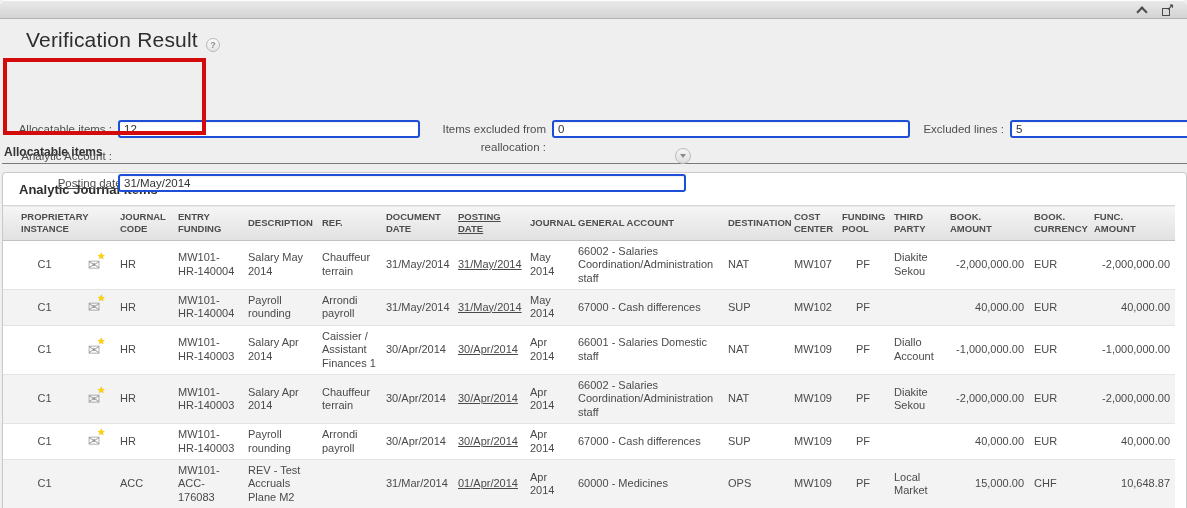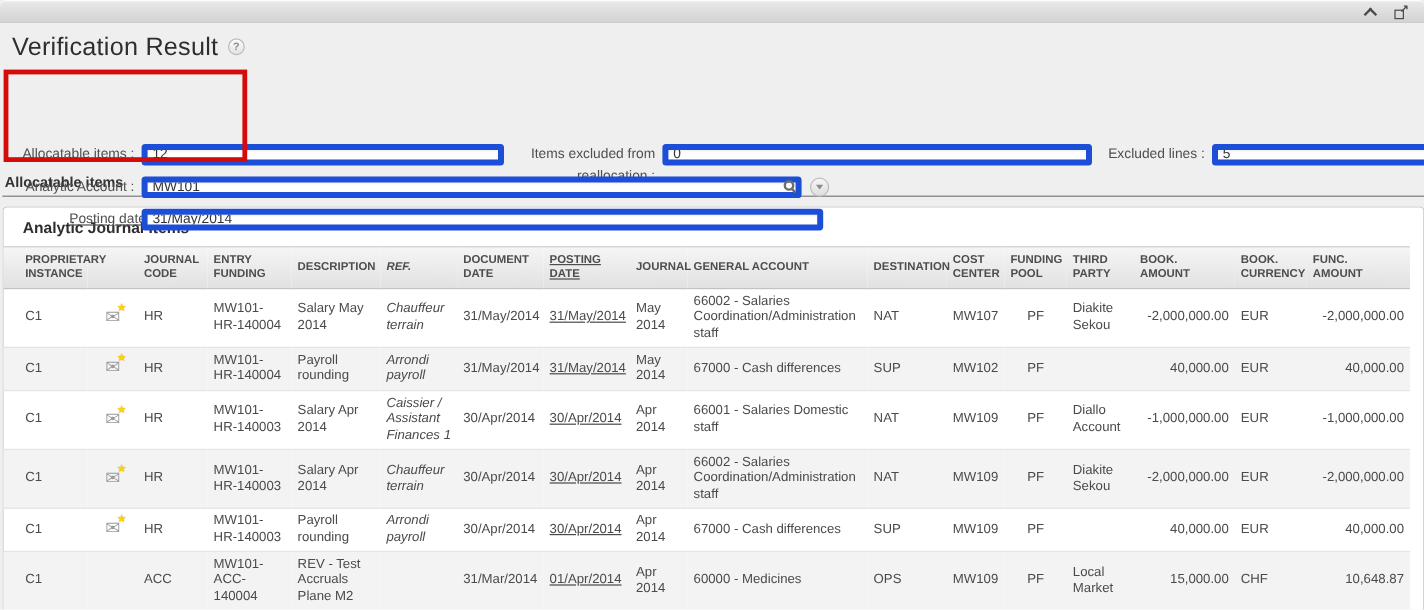--- a/index.html
+++ b/index.html
@@ -22,33 +22,33 @@
   .chrome-icons { position: absolute; right: 14px; top: 3px; display: flex; gap: 16px; align-items: center; }
   .chevron-up {
     width: 8px; height: 8px; display: inline-block;
     border-top: 2px solid #4a4a4a; border-left: 2px solid #4a4a4a;
     transform: rotate(45deg); margin-top: 4px; cursor: pointer;
   }
   .popout { width: 11px; height: 11px; display: inline-block; position: relative; cursor: pointer; }
   .popout .box { position: absolute; left: 0; bottom: 0; width: 8px; height: 8px; border: 1.5px solid #4a4a4a; }
   .popout .arrow { position: absolute; right: -1px; top: -3px; font-size: 9px; color: #4a4a4a; font-weight: bold; }
   
-  .page-title-row { display: flex; align-items: flex-start; padding: 9px 0 6px 10px; }
+  .page-title-row { display: flex; align-items: flex-end; padding: 9px 0 6px 26px; }
   .page-title { font-size: 21px; color: #2e2e2e; letter-spacing: 0.2px; }
   .help-badge {
     margin-left: 8px; width: 14px; height: 14px; border-radius: 50%;
     background: linear-gradient(#fcfcfc, #e3e3e3); border: 1px solid #b9b9b9;
     color: #8d8d8d; font-size: 9px; font-weight: bold;
     display: inline-flex; align-items: center; justify-content: center; margin-top: 4px;
   }
   
   .form-area { position: relative; height: 80px; }
   .fld-label { position: absolute; font-size: 11.5px; color: #4f4f4f; text-align: right; line-height: 18px; }
   .fld-input {
-    position: absolute; height: 18px; border: 5px solid #1d4ed8; border-radius: 3px;
+    position: absolute; height: 18px; border: 2px solid #1d4ed8; border-radius: 3px;
     background: #fff; font-family: "Liberation Sans", sans-serif;
     font-size: 11.5px; color: #333; padding: 0 4px;
     box-shadow: inset 0 1px 2px rgba(0,0,0,0.07);
   }
   .lookup-wrap { position: absolute; }
   .mag-icon { position: absolute; right: 6px; top: 3px; width: 9px; height: 9px; border: 2px solid #6e6e6e; border-radius: 50%; }
   .mag-icon::after {
     content: ''; position: absolute; width: 2px; height: 5px; background: #6e6e6e;
     transform: rotate(-45deg); bottom: -4px; right: -2px;
   }
@@ -86,26 +86,26 @@
     padding: 5px 5px; white-space: pre-line; line-height: 1.25;
     cursor: pointer;
   }
   table.grid td {
     padding: 4px 5px; vertical-align: middle; color: #4a4a4a;
     border-top: 1px solid #e4e4e4; line-height: 1.22;
     overflow-wrap: break-word; word-wrap: break-word;
   }
   table.grid tr:first-child td { border-top: none; }
   table.grid tr.alt td { background: #f3f3f3; }
-  .c0 { width: 70px; padding-left: 18px !important; }
+  .c0 { width: 70px; padding-left: 18px !important; text-align: center; }
   .c1 { width: 42px; text-align: center; }
   .c2 { width: 58px; }
   .c3 { width: 70px; }
   .c4 { width: 74px; }
-  .c5 { width: 64px; font-style: italic; }
+  .c5 { width: 64px; }
   .c6 { width: 72px; white-space: nowrap; }
   .c7 { width: 72px; white-space: nowrap; text-decoration: underline; }
   .c8 { width: 48px; }
   .c9 { width: 150px; }
   .c10 { width: 66px; }
   .c11 { width: 48px; }
   .c12 { width: 52px; text-align: center; }
   .c13 { width: 56px; }
   .c14 { width: 84px; text-align: right; white-space: nowrap; }
   .c15 { width: 60px; }
@@ -137,24 +137,20 @@
   <span class="fld-label" style="left:8px; top:62px; width:104px;">Allocatable items :</span>
   <input class="fld-input" style="left: 118px; top: 62px; width: 302px;" value="12">
 
   <span class="fld-label" style="left:428px; top:62px; width:118px;">Items excluded from reallocation :</span>
   <input class="fld-input" style="left: 552px; top: 62px; width: 358px;" value="0">
 
   <span class="fld-label" style="left:916px; top:62px; width:88px;">Excluded lines :</span>
   <input class="fld-input" style="left: 1010px; top: 62px; width: 240px;" value="5">
 
   <span class="fld-label" style="left:8px; top:89px; width:104px;">Analytic Account :</span>
-  <span class="lookup-wrap" style="left:118px; top:89px; width:550px; height:18px;">
-    <input class="fld-input" style="left: 0px; top: 0px; width: 550px;" value="MW101">
-    <span class="mag-icon"></span>
-  </span>
   <span class="dropdown-btn" style="left:675px; top:90px;">
     <span class="caret-down"></span>
   </span>
 
   <span class="fld-label" style="left:24px; top:116px; width:104px;text-decoration:underline;">Posting date :</span>
   <input class="fld-input" style="left: 118px; top: 116px; width: 568px;" value="31/May/2014">
 </div>
 
 <div class="annotation-box"></div>
 
@@ -288,21 +284,21 @@
           <td class="c12">PF</td>
           <td class="c13"></td>
           <td class="c14">40,000.00</td>
           <td class="c15">EUR</td>
           <td class="c16">40,000.00</td>
         </tr>
         <tr class="alt">
           <td class="c0">C1</td>
           <td class="c1"></td>
           <td class="c2">ACC</td>
-          <td class="c3">MW101-ACC-140004</td>
+          <td class="c3">MW101-ACC-176083</td>
           <td class="c4">REV - Test Accruals Plane M2</td>
           <td class="c5"></td>
           <td class="c6">31/Mar/2014</td>
           <td class="c7">01/Apr/2014</td>
           <td class="c8">Apr 2014</td>
           <td class="c9">60000 - Medicines</td>
           <td class="c10">OPS</td>
           <td class="c11">MW109</td>
           <td class="c12">PF</td>
           <td class="c13">Local Market</td>

